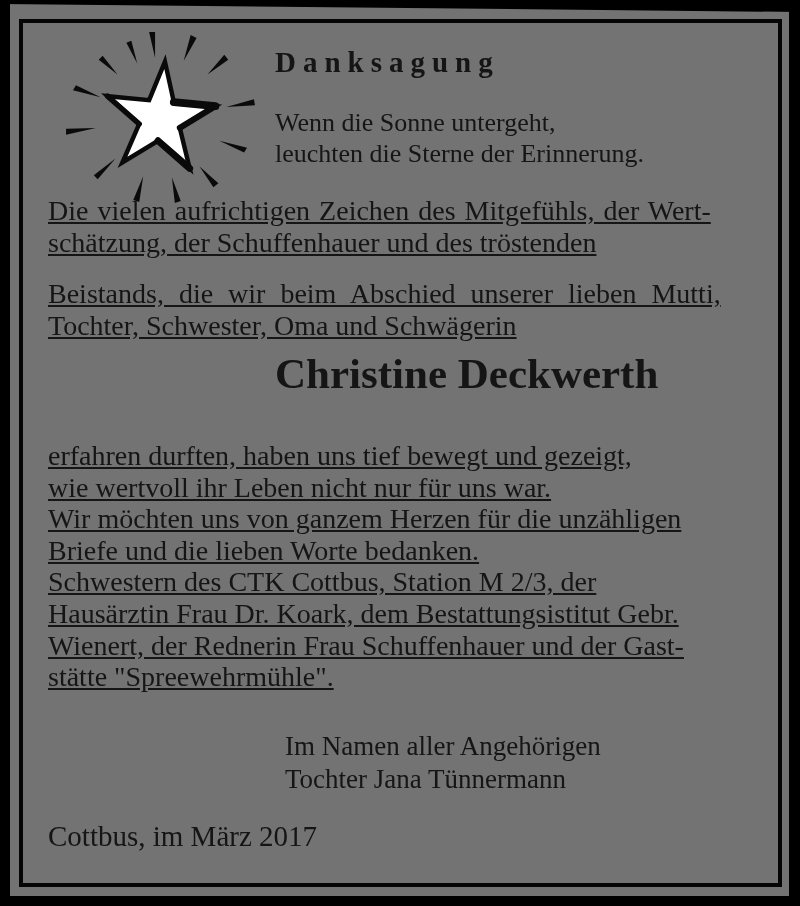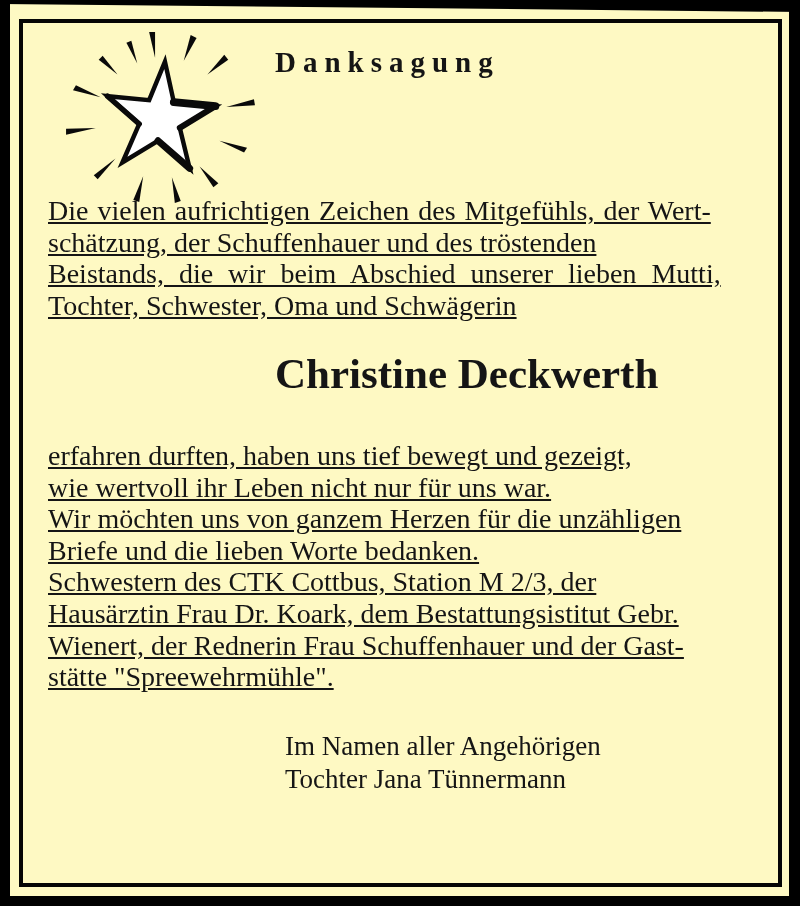--- a/index.html
+++ b/index.html
@@ -1,19 +1,19 @@
 <!DOCTYPE html>
 <html><head>
 <meta charset="utf-8">
 <style>
   html,body{margin:0;padding:0;background:#ffffff;}
   .page{
     position:relative;
     width:800px;height:906px;
-    background:#fef9c3;
+    background:#737373;
     overflow:hidden;
     font-family:"Liberation Serif","DejaVu Serif",serif;
     color:#151515;
   }
   
   .edge{position:absolute;background:#000;}
   .edge-top{left:0;top:0;width:800px;height:12px;
     clip-path:polygon(0 0,800px 0,800px 12px,0 4px);}
   .edge-bottom{left:0;top:896px;width:800px;height:10px;}
   .edge-left{left:0;top:0;width:10px;height:906px;}
@@ -25,21 +25,21 @@
   }
   .star{position:absolute;left:58px;top:28px;width:205px;height:178px;}
   .title{
     position:absolute;left:275px;top:48px;margin:0;
     font-size:29px;font-weight:bold;letter-spacing:7px;line-height:1;
   }
   .verse{position:absolute;left:275px;top:107px;font-size:26px;line-height:31px;}
   .para{position:absolute;left:48px;font-size:28px;line-height:31.6px;white-space:nowrap;text-decoration:underline;}
   .para1{top:195px;}
   .para1 .l0{word-spacing:2px;}
-  .para1 .l2{word-spacing:8px;}
+  .para1 .l2{word-spacing:8px;margin-top:20px;}
   .para2{top:440px;}
   .name{
     position:absolute;left:275px;top:348px;
     font-size:43px;font-weight:bold;line-height:1.2;white-space:nowrap;
   }
   .closing{position:absolute;left:285px;top:730px;font-size:27px;line-height:33px;white-space:nowrap;}
   .closing .sig{font-weight:normal;}
   .dateline{position:absolute;left:48px;top:819px;font-size:29px;line-height:34px;white-space:nowrap;}
 </style>
 </head>
@@ -77,20 +77,24 @@
     <g stroke="#0a0a0a" stroke-linecap="round" fill="none">
       <line x1="116" y1="75" x2="158" y2="79" stroke-width="8"></line>
       <line x1="158" y1="79" x2="122" y2="101" stroke-width="6"></line>
       <line x1="132" y1="142" x2="100" y2="114" stroke-width="7"></line>
       <line x1="81" y1="97" x2="49" y2="69" stroke-width="5.5"></line>
     </g>
   </svg>
 
   <h1 class="title">Danksagung</h1>
 
+  <div class="verse">
+    <div class="line">Wenn die Sonne untergeht,</div>
+    <div class="line">leuchten die Sterne der Erinnerung.</div>
+  </div>
 
   <div class="para para1">
     <div class="l0">Die vielen aufrichtigen Zeichen des Mitgefühls, der Wert-</div>
     <div class="l1">schätzung, der Schuffenhauer und des tröstenden</div>
     <div class="l2">Beistands, die wir beim Abschied unserer lieben Mutti,</div>
     <div class="l3">Tochter, Schwester, Oma und Schwägerin</div>
   </div>
 
   <div class="name">Christine Deckwerth</div>
 
@@ -103,14 +107,15 @@
     <div>Hausärztin Frau Dr. Koark, dem Bestattungsistitut Gebr.</div>
     <div>Wienert, der Rednerin Frau Schuffenhauer und der Gast-</div>
     <div>stätte "Spreewehrmühle".</div>
   </div>
 
   <div class="closing">
     <div>Im Namen aller Angehörigen</div>
     <div class="sig">Tochter Jana Tünnermann</div>
   </div>
 
+  <div class="dateline">Cottbus, im März 2017</div>
 
 </div>
 
 </body></html>

